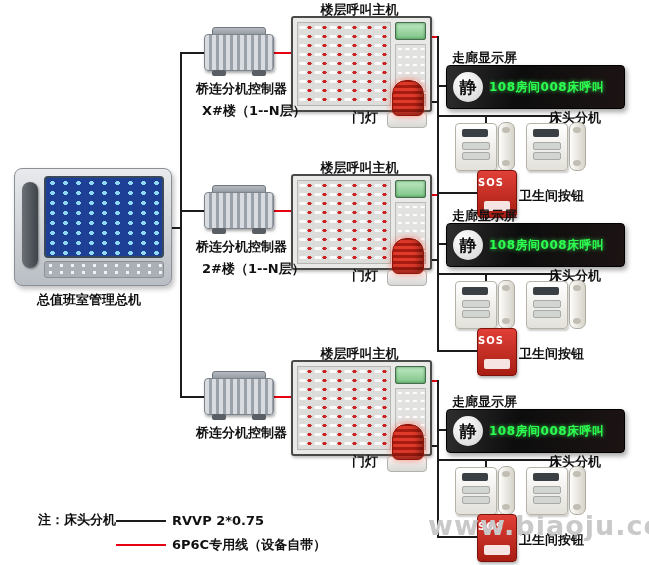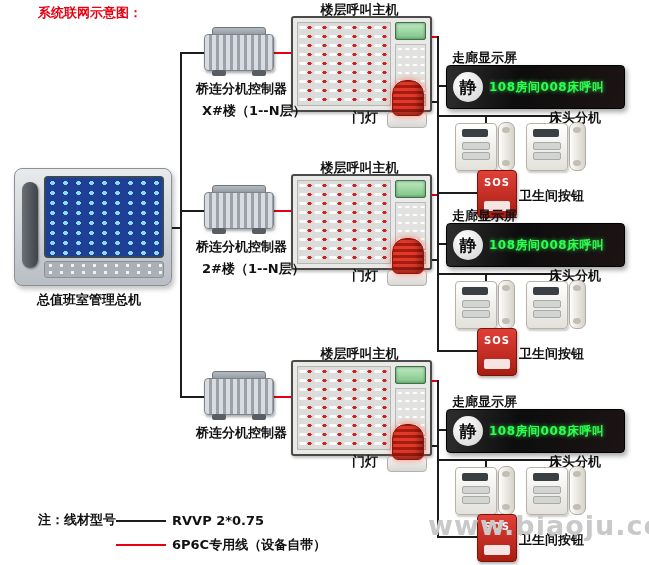--- a/index.html
+++ b/index.html
@@ -85,39 +85,38 @@
   .bed-body{position:absolute;left:0;top:2px;width:40px;height:46px;background:linear-gradient(#ffffff,#e3e1da);border:1px solid #b7b3a8;border-radius:4px;box-shadow:1px 2px 2px rgba(0,0,0,.2);}
   .bed-screen{position:absolute;left:6px;top:5px;width:26px;height:8px;background:#3a3f44;border-radius:2px;}
   .bed-btn{position:absolute;left:6px;top:18px;width:26px;height:6px;background:#d2d5d2;border:1px solid #a7aaa7;border-radius:2px;}
   .bed-btn2{top:28px;}
   .bed-handset{position:absolute;right:2px;top:1px;width:15px;height:47px;background:linear-gradient(90deg,#fdfdfb,#d6d3ca);border:1px solid #b0ac A1;border:1px solid #b0aca1;border-radius:7px;}
   .bed-handset::before{content:"";position:absolute;left:3px;top:4px;width:8px;height:6px;border-radius:50%;background:#c2beb3;}
   .bed-handset::after{content:"";position:absolute;left:3px;bottom:4px;width:8px;height:6px;border-radius:50%;background:#c2beb3;}
 
   
   .sos{position:absolute;left:477px;top:168px;width:38px;height:46px;background:linear-gradient(#e04038,#a81d12);border:1px solid #7d120a;border-radius:4px;box-shadow:1px 2px 3px rgba(0,0,0,.3);}
-  .sos-text{color:#fff;font-weight:bold;font-size:10px;text-align:center;margin-top:6px;letter-spacing:1px;}
+  .sos-text{color:#fff;font-weight:bold;font-size:10px;text-align:left;margin-top:6px;letter-spacing:1px;}
   .sos-strip{position:absolute;left:6px;bottom:6px;right:6px;height:10px;background:rgba(255,255,255,.88);border-radius:2px;}
 
   
   .legend-note{left:38px;top:512px;}
   .leg-wire{position:absolute;width:50px;height:2px;}
   .leg-wire.black{left:116px;top:520px;background:#1c1c1c;}
   .leg-wire.redw{left:116px;top:544px;background:#e60012;}
   .leg-black-lbl{left:172px;top:513px;font-weight:bold;}
   .leg-red-lbl{left:172px;top:537px;font-weight:bold;}
 
   .watermark{position:absolute;left:428px;top:510px;font-size:27px;font-weight:bold;color:#c9c9c9;letter-spacing:1px;white-space:nowrap;}
 </style>
 </head>
 <body>
 
 <div id="canvas">
 
-  <div class="title">系统联网示意图：</div>
 
   <div class="wire v trunk-v"></div>
   <div class="wire h console-feed"></div>
 
   <div class="console">
     <div class="console-body"></div>
     <div class="console-screen"></div>
     <div class="console-keys"></div>
     <div class="console-handset"></div>
   </div>
@@ -319,21 +318,21 @@
       <div class="bed-handset"></div>
     </div>
 
     <div class="sos">
       <div class="sos-text">SOS</div>
       <div class="sos-strip"></div>
     </div>
     <div class="lbl toilet-lbl">卫生间按钮</div>
   </div>
 
-  <div class="lbl legend-note">注：线材型号</div>
+  <div class="lbl legend-note">注：床头分机</div>
   <div class="leg-wire black"></div>
   <div class="lbl leg-black-lbl">RVVP 2*0.75</div>
   <div class="leg-wire redw"></div>
   <div class="lbl leg-red-lbl">6P6C专用线（设备自带）</div>
 
   <div class="watermark">www.biaoju.com</div>
 
 </div>
 
 </body></html>

